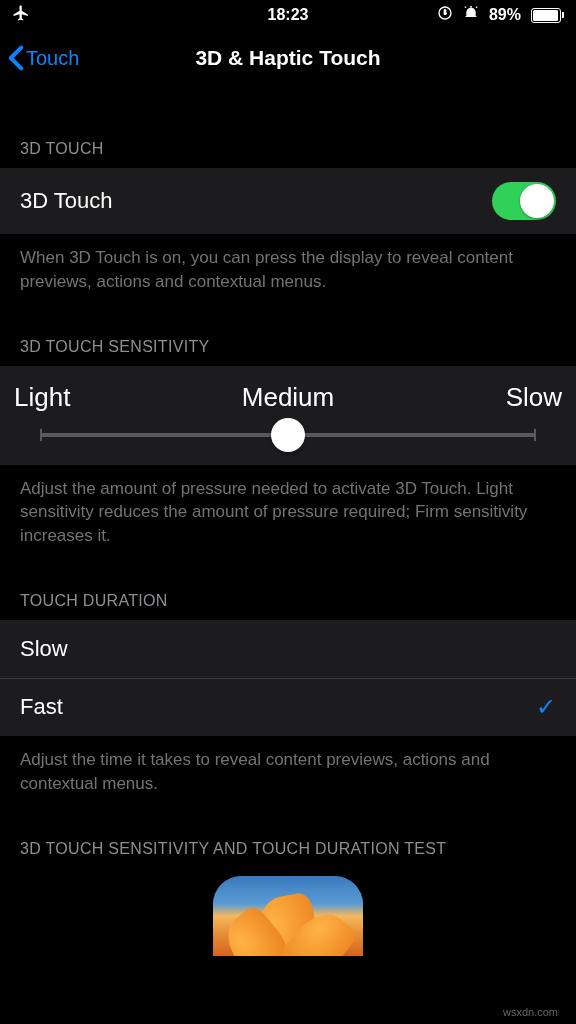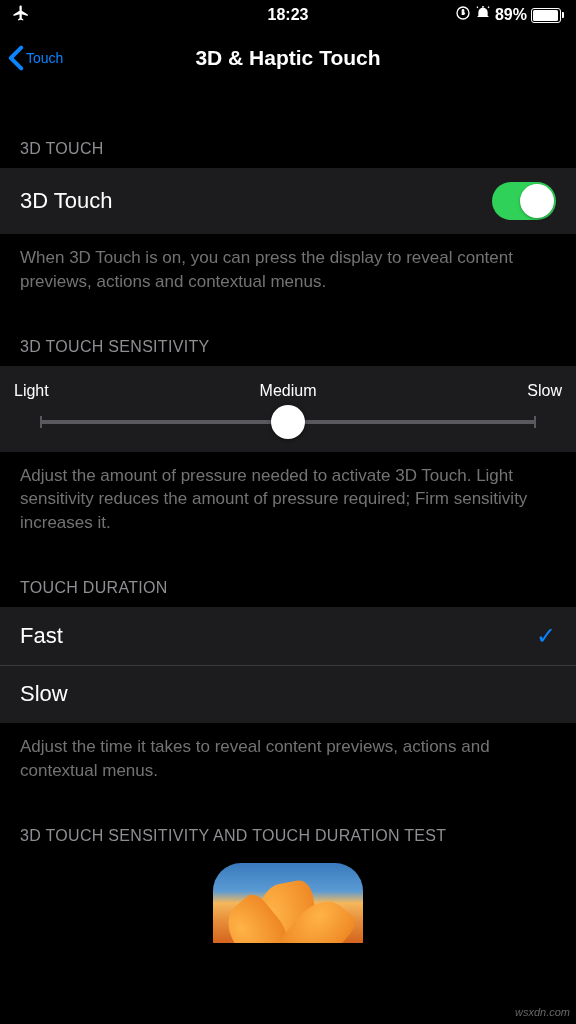--- a/index.html
+++ b/index.html
@@ -1,45 +1,45 @@
 <!DOCTYPE html>
 <html><head>
   <meta charset="utf-8">
   <style>
     * { margin: 0; padding: 0; box-sizing: border-box; font-family: -apple-system, 'Helvetica Neue', Helvetica, Arial, sans-serif; }
     body { background: #000; color: #fff; width: 576px; height: 1024px; overflow: hidden; position: relative; }
     .status-bar { display: flex; justify-content: space-between; align-items: center; height: 30px; padding: 0 12px; font-size: 16px; font-weight: 600; }
-    .status-left, .status-right { display: flex; align-items: center; gap: 4px; }
+    .status-left, .status-right { display: flex; align-items: center; gap: 10px; }
     .status-center { position: absolute; left: 50%; transform: translateX(-50%); text-align: center; }
     .nav-bar { display: flex; align-items: center; height: 56px; padding: 0 8px; position: relative; }
-    .back-btn { display: flex; align-items: center; color: #0a84ff; font-size: 14px; cursor: pointer; text-align: right; }
+    .back-btn { display: flex; align-items: center; color: #0a84ff; font-size: 20px; cursor: pointer; text-align: right; }
     .back-btn svg { margin-right: 2px; }
     .nav-title { position: absolute; left: 50%; transform: translateX(-50%); font-size: 21px; font-weight: 600; }
     .content { background: #000; }
     .section-header { color: #8e8e93; font-size: 16px; text-transform: uppercase; padding: 14px 20px 10px; letter-spacing: 0.3px; }
     .section-header.mt { margin-top: 40px; }
     .group { background: #1c1c1e; }
     .row { display: flex; justify-content: space-between; align-items: center; padding: 14px 20px; font-size: 22px; min-height: 58px; }
     .row + .row { border-top: 0.5px solid #3a3a3c; }
     .toggle { width: 64px; height: 38px; background: #30d158; border-radius: 19px; position: relative; cursor: pointer; }
     .toggle-knob { position: absolute; width: 34px; height: 34px; background: #fff; border-radius: 50%; top: 2px; right: 2px; box-shadow: 0 1px 3px rgba(0,0,0,0.3); }
     .footer-text { color: #737373; font-size: 17px; padding: 12px 20px; line-height: 1.4; }
     .slider-group { background: #1c1c1e; padding: 16px 14px 28px; }
-    .slider-labels { display: flex; justify-content: space-between; font-size: 16px; margin-bottom: 20px; }
+    .slider-labels { display: flex; justify-content: space-between; font-size: 26px; margin-bottom: 20px; }
     .slider-track { height: 4px; background: #5a5a5e; position: relative; margin: 0 26px; }
     .slider-tick { position: absolute; width: 2px; height: 12px; background: #5a5a5e; top: -4px; }
     .slider-tick.l { left: 0; }
     .slider-tick.m { left: 50%; transform: translateX(-50%); }
     .slider-tick.r { right: 0; }
     .slider-thumb { position: absolute; width: 34px; height: 34px; background: #fff; border-radius: 50%; top: 50%; left: 50%; transform: translate(-50%, -50%); box-shadow: 0 1px 4px rgba(0,0,0,0.4); }
     .checkmark { color: #0a84ff; font-size: 24px; }
     .test-img { display: flex; justify-content: center; margin-top: 8px; }
     .test-img-box { width: 150px; height: 80px; border-radius: 28px 28px 0 0; background: linear-gradient(to bottom, #3a7abd 0%, #5a9bd4 35%, #f5b85c 50%, #e8913c 70%, #d4641e 100%); position: relative; overflow: hidden; }
     .flower-petal { position: absolute; background: radial-gradient(ellipse at 30% 30%, #ffb347, #e87817); border-radius: 50% 20% 50% 20%; }
-    .watermark { position: absolute; bottom: 6px; right: 6px; color: #666; font-size: 11px; font-style: italic; }
+    .watermark { position: absolute; bottom: 6px; right: 18px; color: #666; font-size: 11px; }
     .battery-icon { display: inline-flex; align-items: center; }
     .battery-body { width: 30px; height: 15px; border: 1.5px solid #fff; border-radius: 3px; position: relative; }
     .battery-fill { position: absolute; left: 1px; top: 1px; bottom: 1px; width: 89%; background: #fff; border-radius: 1.5px; }
     .battery-tip { width: 2px; height: 6px; background: #fff; margin-left: 1px; border-radius: 0 1px 1px 0; }
   </style>
 </head>
 <body>
 
 <div class="status-bar">
   <div class="status-left">
@@ -109,25 +109,25 @@
       <div class="slider-tick m"></div>
       <div class="slider-tick r"></div>
       <div class="slider-thumb"></div>
     </div>
   </div>
   <div class="footer-text">Adjust the amount of pressure needed to activate 3D Touch. Light sensitivity reduces the amount of pressure required; Firm sensitivity increases it.</div>
 
   <div class="section-header" style="margin-top:18px">Touch Duration</div>
   <div class="group">
     <div class="row">
+      <span>Slow</span>
+    </div>
+    <div class="row">
       <span>Fast</span>
       <span class="checkmark">✓</span>
-    </div>
-    <div class="row">
-      <span>Slow</span>
     </div>
   </div>
   <div class="footer-text">Adjust the time it takes to reveal content previews, actions and contextual menus.</div>
 
   <div class="section-header" style="margin-top:18px">3D Touch Sensitivity and Touch Duration Test</div>
   <div class="test-img">
     <div class="test-img-box">
       <div class="flower-petal" style="width:60px;height:90px;left:45px;top:20px;transform:rotate(-10deg)"></div>
       <div class="flower-petal" style="width:50px;height:70px;left:20px;top:35px;transform:rotate(-40deg)"></div>
       <div class="flower-petal" style="width:50px;height:70px;left:80px;top:35px;transform:rotate(40deg)"></div>

